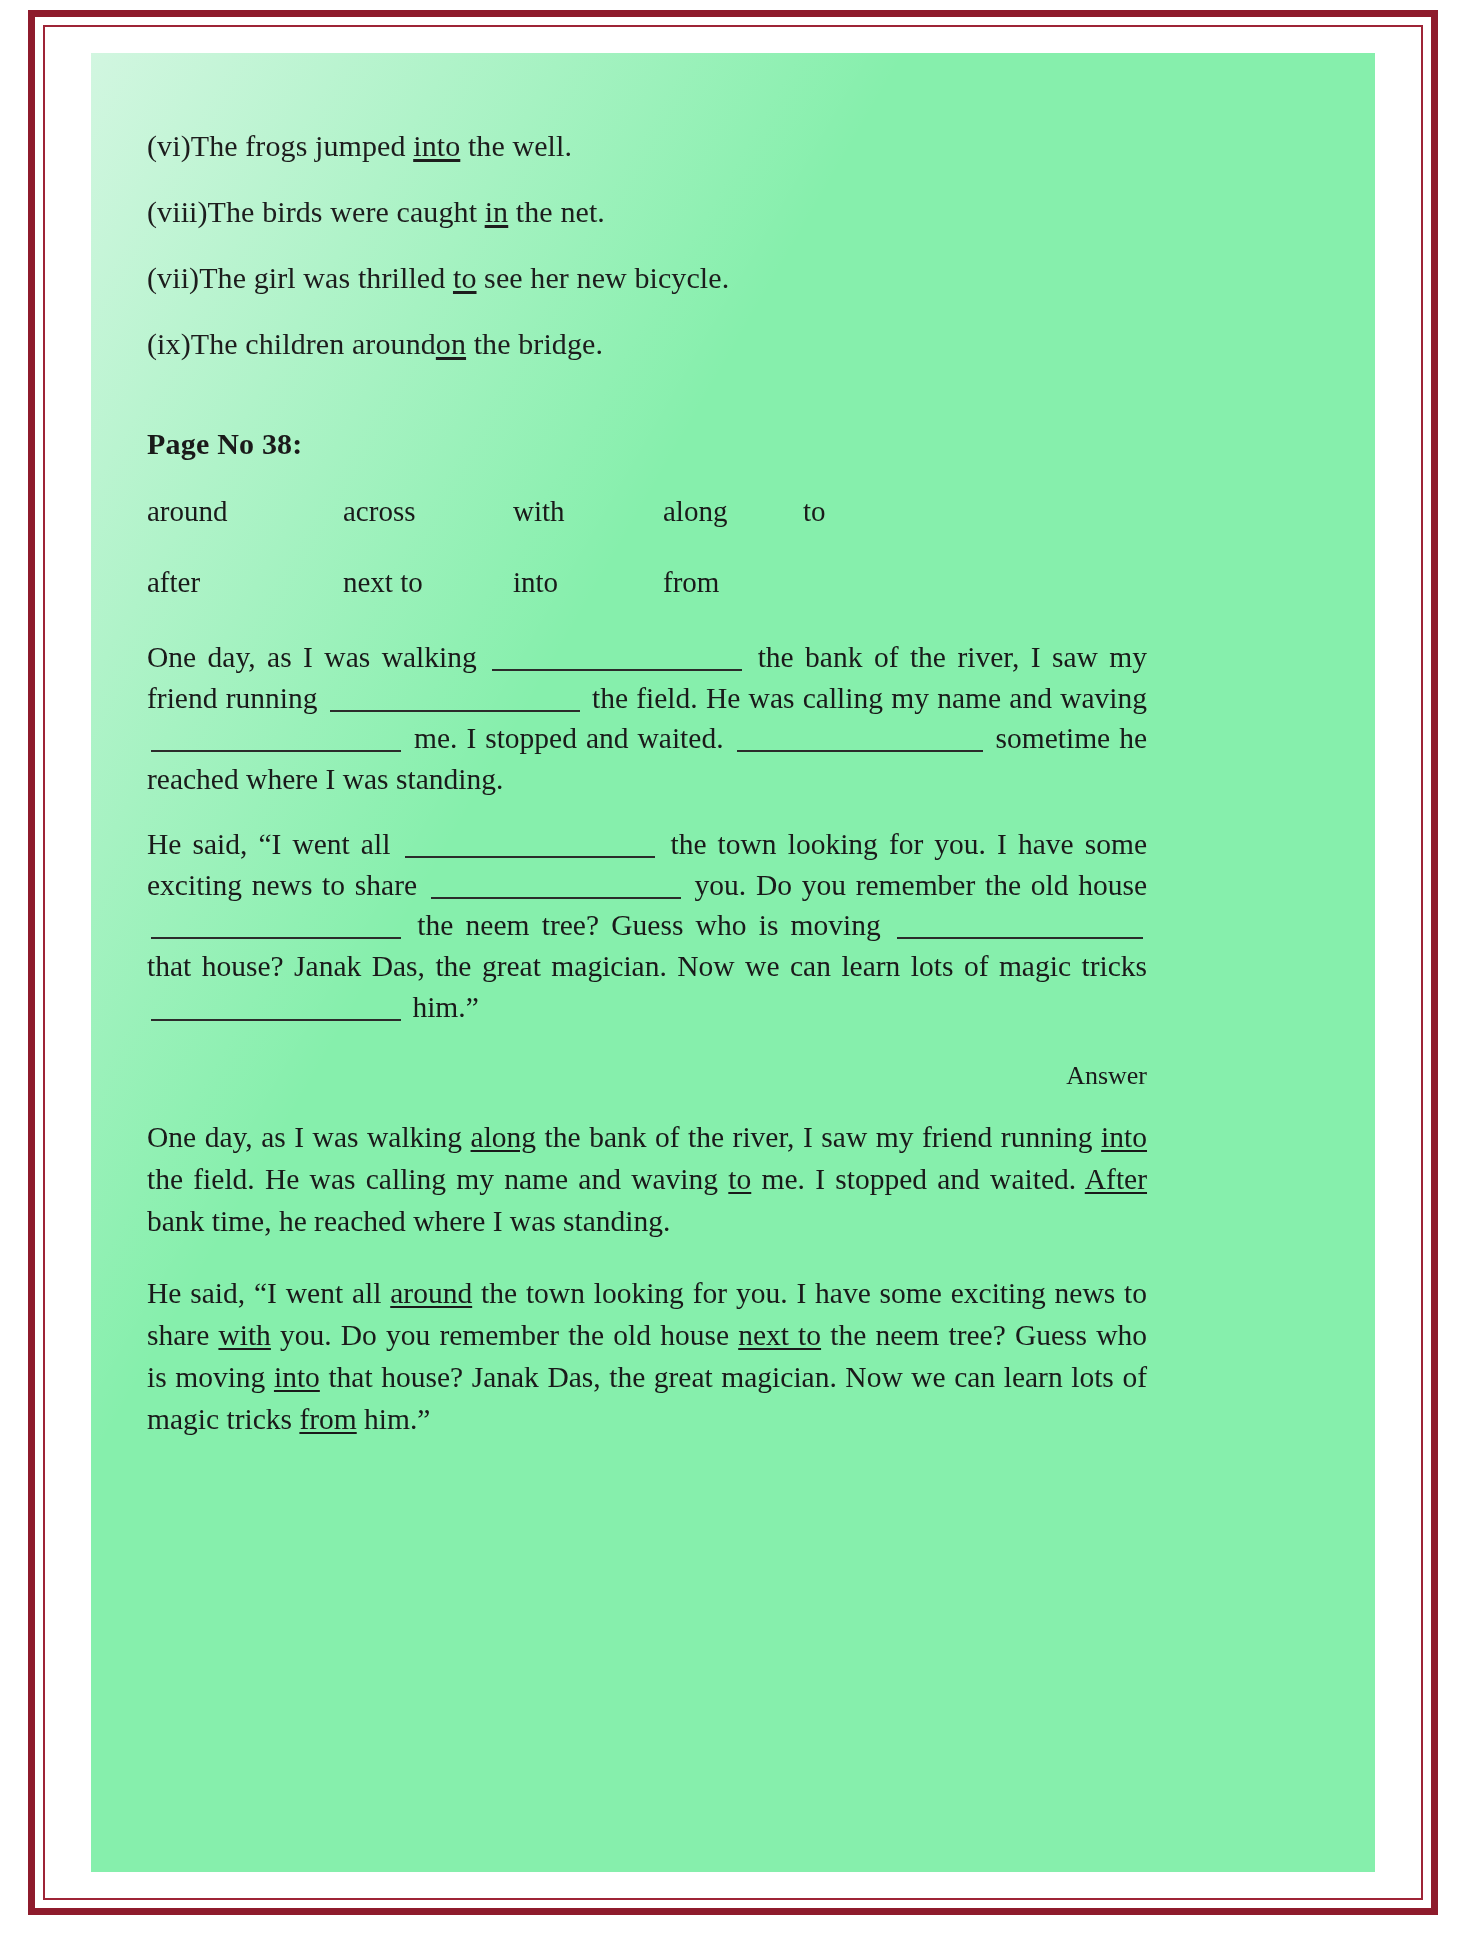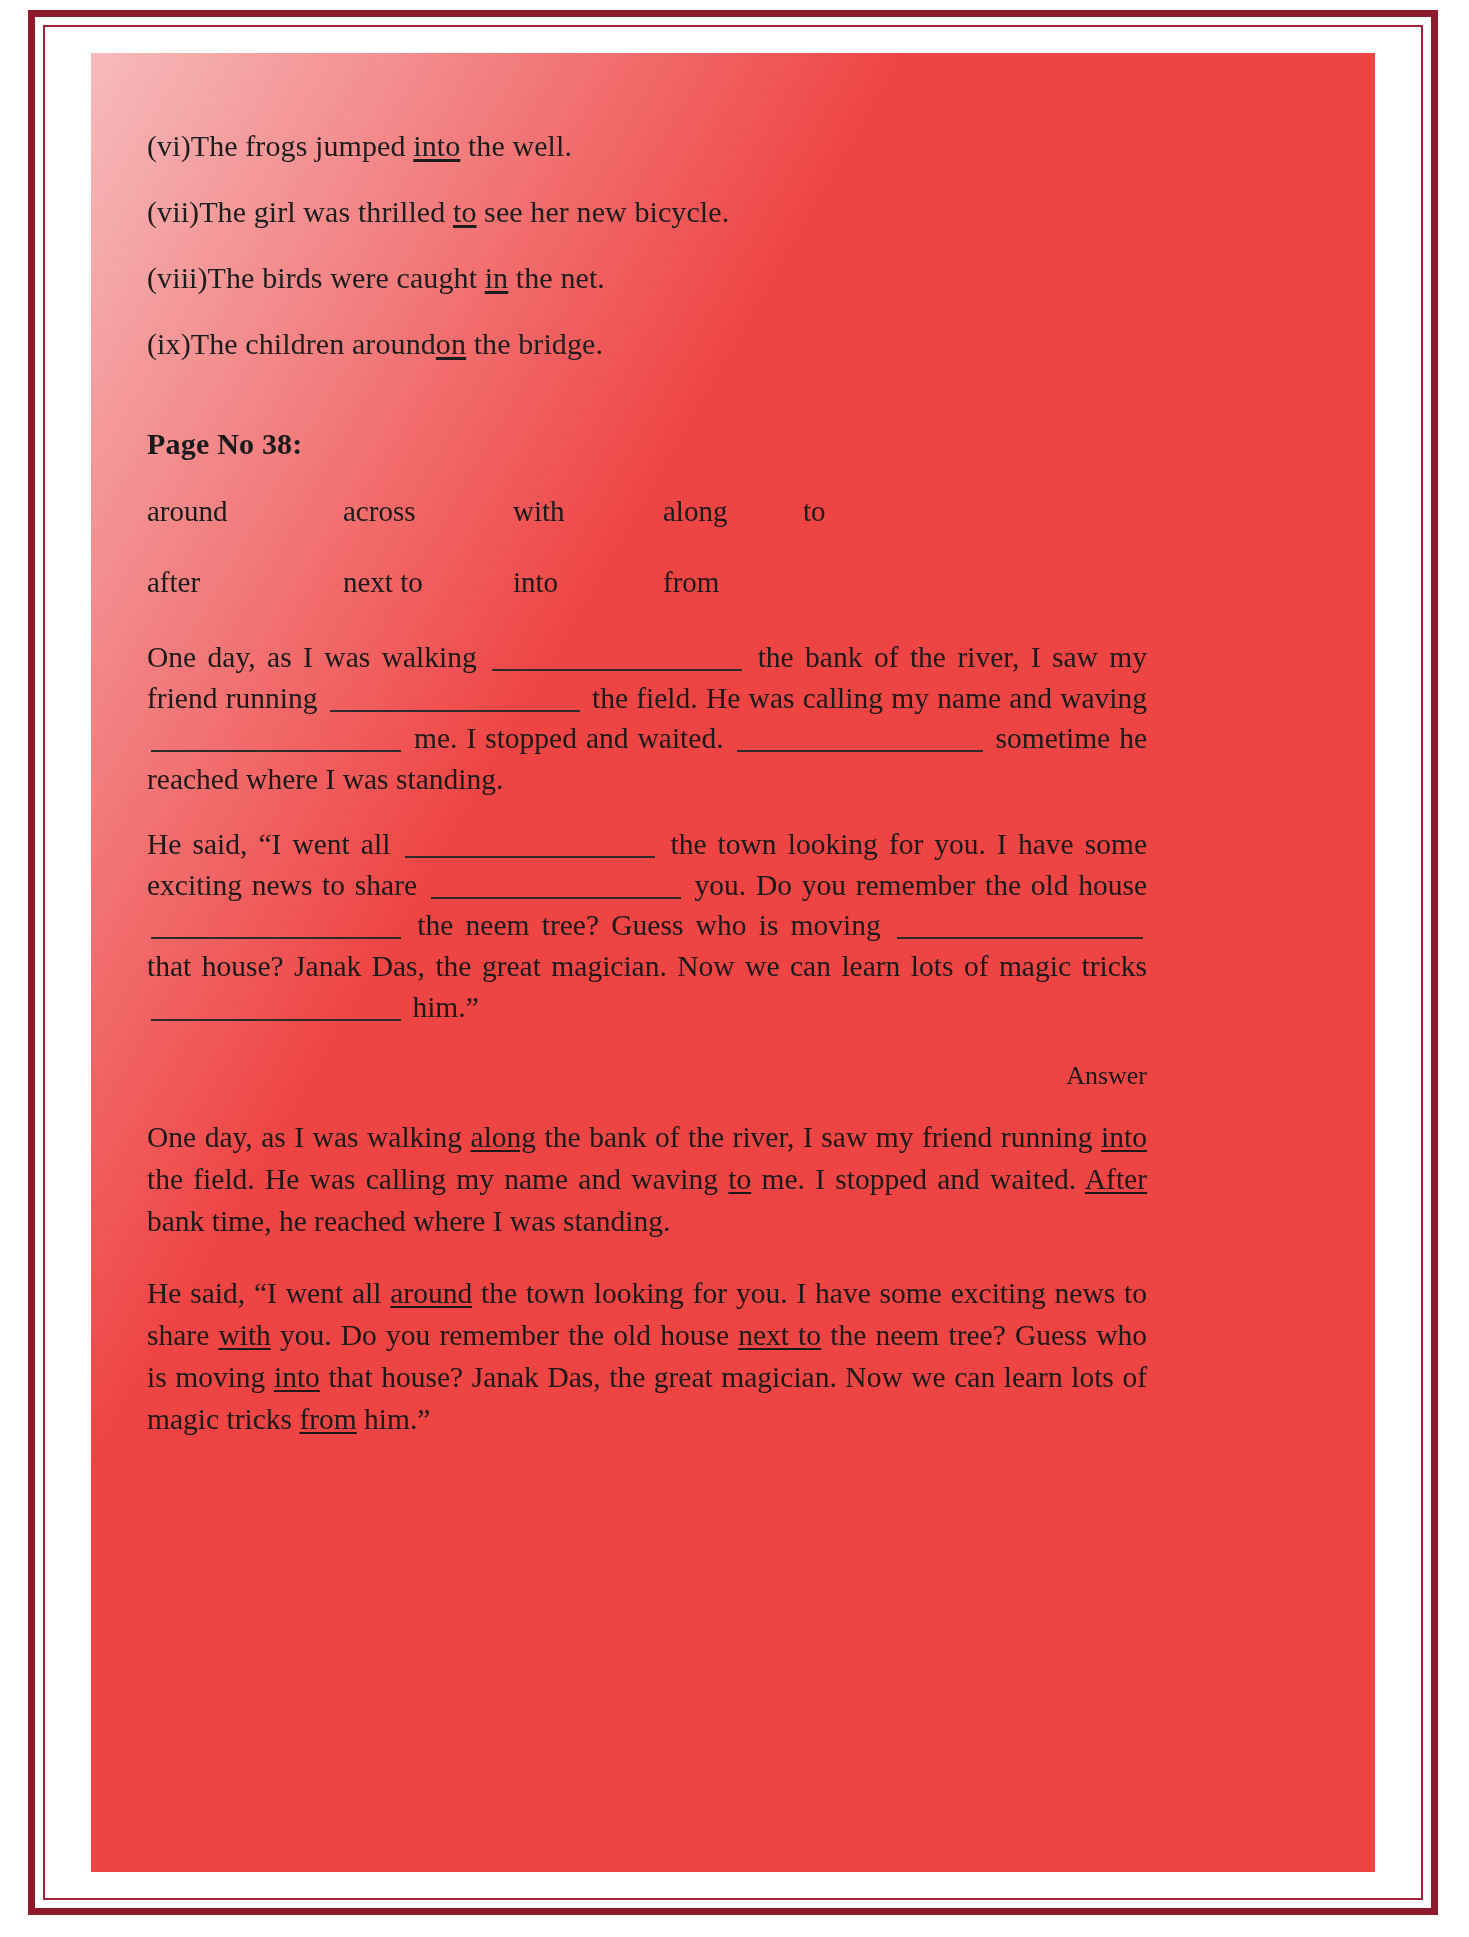--- a/index.html
+++ b/index.html
@@ -35,21 +35,21 @@
     border: 2px solid #9e2436;
     background: #ffffff;
   }
 
   #sheet {
     position: absolute;
     left: 56px;
     top: 36px;
     right: 56px;
     bottom: 36px;
-    background: #ef4444;
+    background: #86efac;
     overflow: hidden;
   }
 
   .content {
     position: absolute;
     left: 56px;
     top: 78px;
     width: 1000px;
     color: #1a1a1a;
   }
@@ -143,24 +143,24 @@
   <div id="sheet">
     <div id="scan-tint"></div>
 
     <div class="content">
 
       <div>
         <p class="q-line">
           <span>(vi)</span><span>The frogs jumped </span><span class="u">into</span><span> the well.</span>
         </p>
         <p class="q-line">
+          <span>(viii)</span><span>The birds were caught </span><span class="u">in</span><span> the net.</span>
+        </p>
+        <p class="q-line">
           <span>(vii)</span><span>The girl was thrilled </span><span class="u">to</span><span> see her new bicycle.</span>
-        </p>
-        <p class="q-line">
-          <span>(viii)</span><span>The birds were caught </span><span class="u">in</span><span> the net.</span>
         </p>
         <p class="q-line">
           <span>(ix)</span><span>The children around</span><span class="u">on</span><span> the bridge.</span>
         </p>
       </div>
 
       <div class="page-head">Page No 38:</div>
 
 
       <div>

